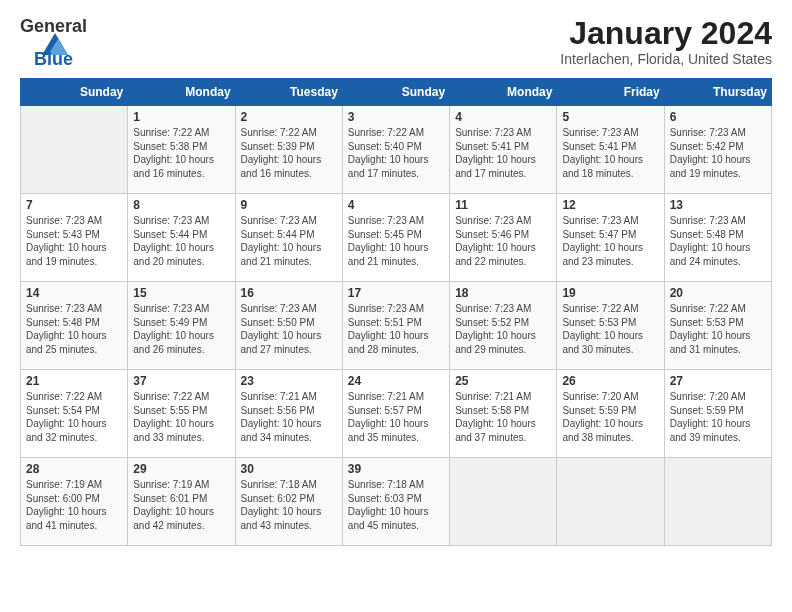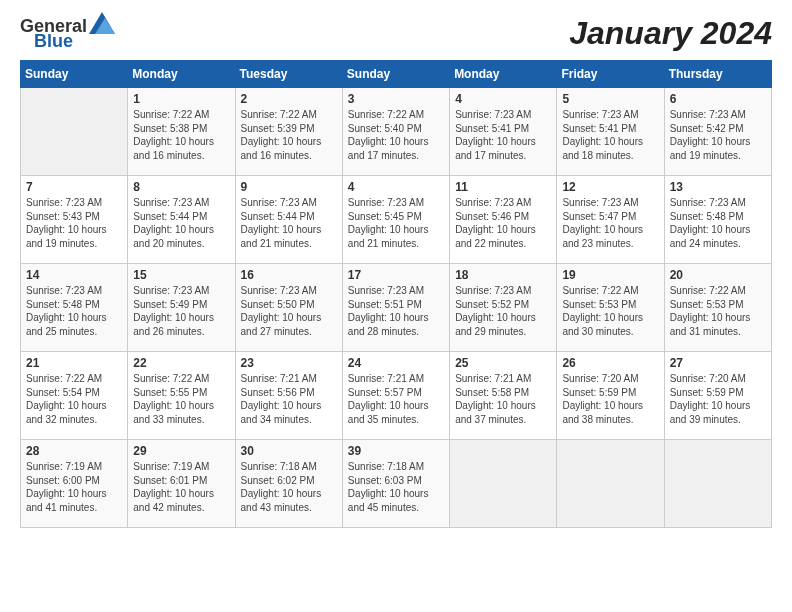--- a/index.html
+++ b/index.html
@@ -26,42 +26,41 @@
       font-weight: bold;
       color: #333;
     }
     .logo-text-blue {
       font-size: 18px;
       font-weight: bold;
       color: #1a5fa8;
     }
     .title-block {
       text-align: right;
-      font-style: italic;
     }
     .calendar-title {
       font-size: 32px;
       font-weight: bold;
       color: #222;
       line-height: 1.1;
     }
     .calendar-subtitle {
       font-size: 14px;
       color: #555;
     }
     .calendar-table {
       width: 100%;
       border-collapse: collapse;
       margin-top: 8px;
       font-size: 11px;
     }
     .calendar-table thead tr th {
       background-color: #1a5fa8;
       color: #fff;
-      text-align: left;
+      text-align: right;
       padding: 6px 4px;
       font-size: 12px;
       font-weight: bold;
       border: 1px solid #1a5fa8;
     }
     .calendar-table tbody tr td {
       border: 1px solid #ccc;
       vertical-align: top;
       padding: 4px 5px;
       width: calc(100% / 7);
@@ -88,32 +87,33 @@
       background: #f0f0f0 !important;
     }
   </style>
 </head>
 <body>
 
 <div>
   <div class="header-top">
     <div class="logo">
       <div style="display:flex;flex-direction:column;align-items:flex-start;">
-        <div style="display:flex;align-items:flex-start;">
+        <div style="display:flex;align-items:center;flex-direction:column;">
           <span class="logo-text-general">General</span>
           <svg width="26" height="22" viewBox="0 0 26 22" style="margin-left:2px;margin-top:-4px;">
             <polygon points="0,22 13,0 26,22" fill="#1a5fa8"></polygon>
             <polygon points="6,22 16,6 26,22" fill="#5ba3e0"></polygon>
           </svg>
         </div>
         <span class="logo-text-blue" style="margin-top:-6px;margin-left:14px;">Blue</span>
       </div>
     </div>
     <div class="title-block">
       <div class="calendar-title">January 2024</div>
+      <div class="calendar-subtitle">Interlachen, Florida, United States</div>
     </div>
   </div>
 
   <table class="calendar-table">
     <thead>
       <tr>
 
       <th>Sunday</th>
           <th>Monday</th>
           <th>Tuesday</th>
@@ -273,21 +273,21 @@
         </tr>
         <tr>
           <td>
             <span class="day-num">21</span>
             <div class="day-info" style="white-space: pre-line;">Sunrise: 7:22 AM
 Sunset: 5:54 PM
 Daylight: 10 hours
 and 32 minutes.</div>
           </td>
           <td>
-            <span class="day-num">22</span>
+            <span class="day-num">37</span>
             <div class="day-info" style="white-space: pre-line;">Sunrise: 7:22 AM
 Sunset: 5:55 PM
 Daylight: 10 hours
 and 33 minutes.</div>
           </td>
           <td>
             <span class="day-num">23</span>
             <div class="day-info" style="white-space: pre-line;">Sunrise: 7:21 AM
 Sunset: 5:56 PM
 Daylight: 10 hours

